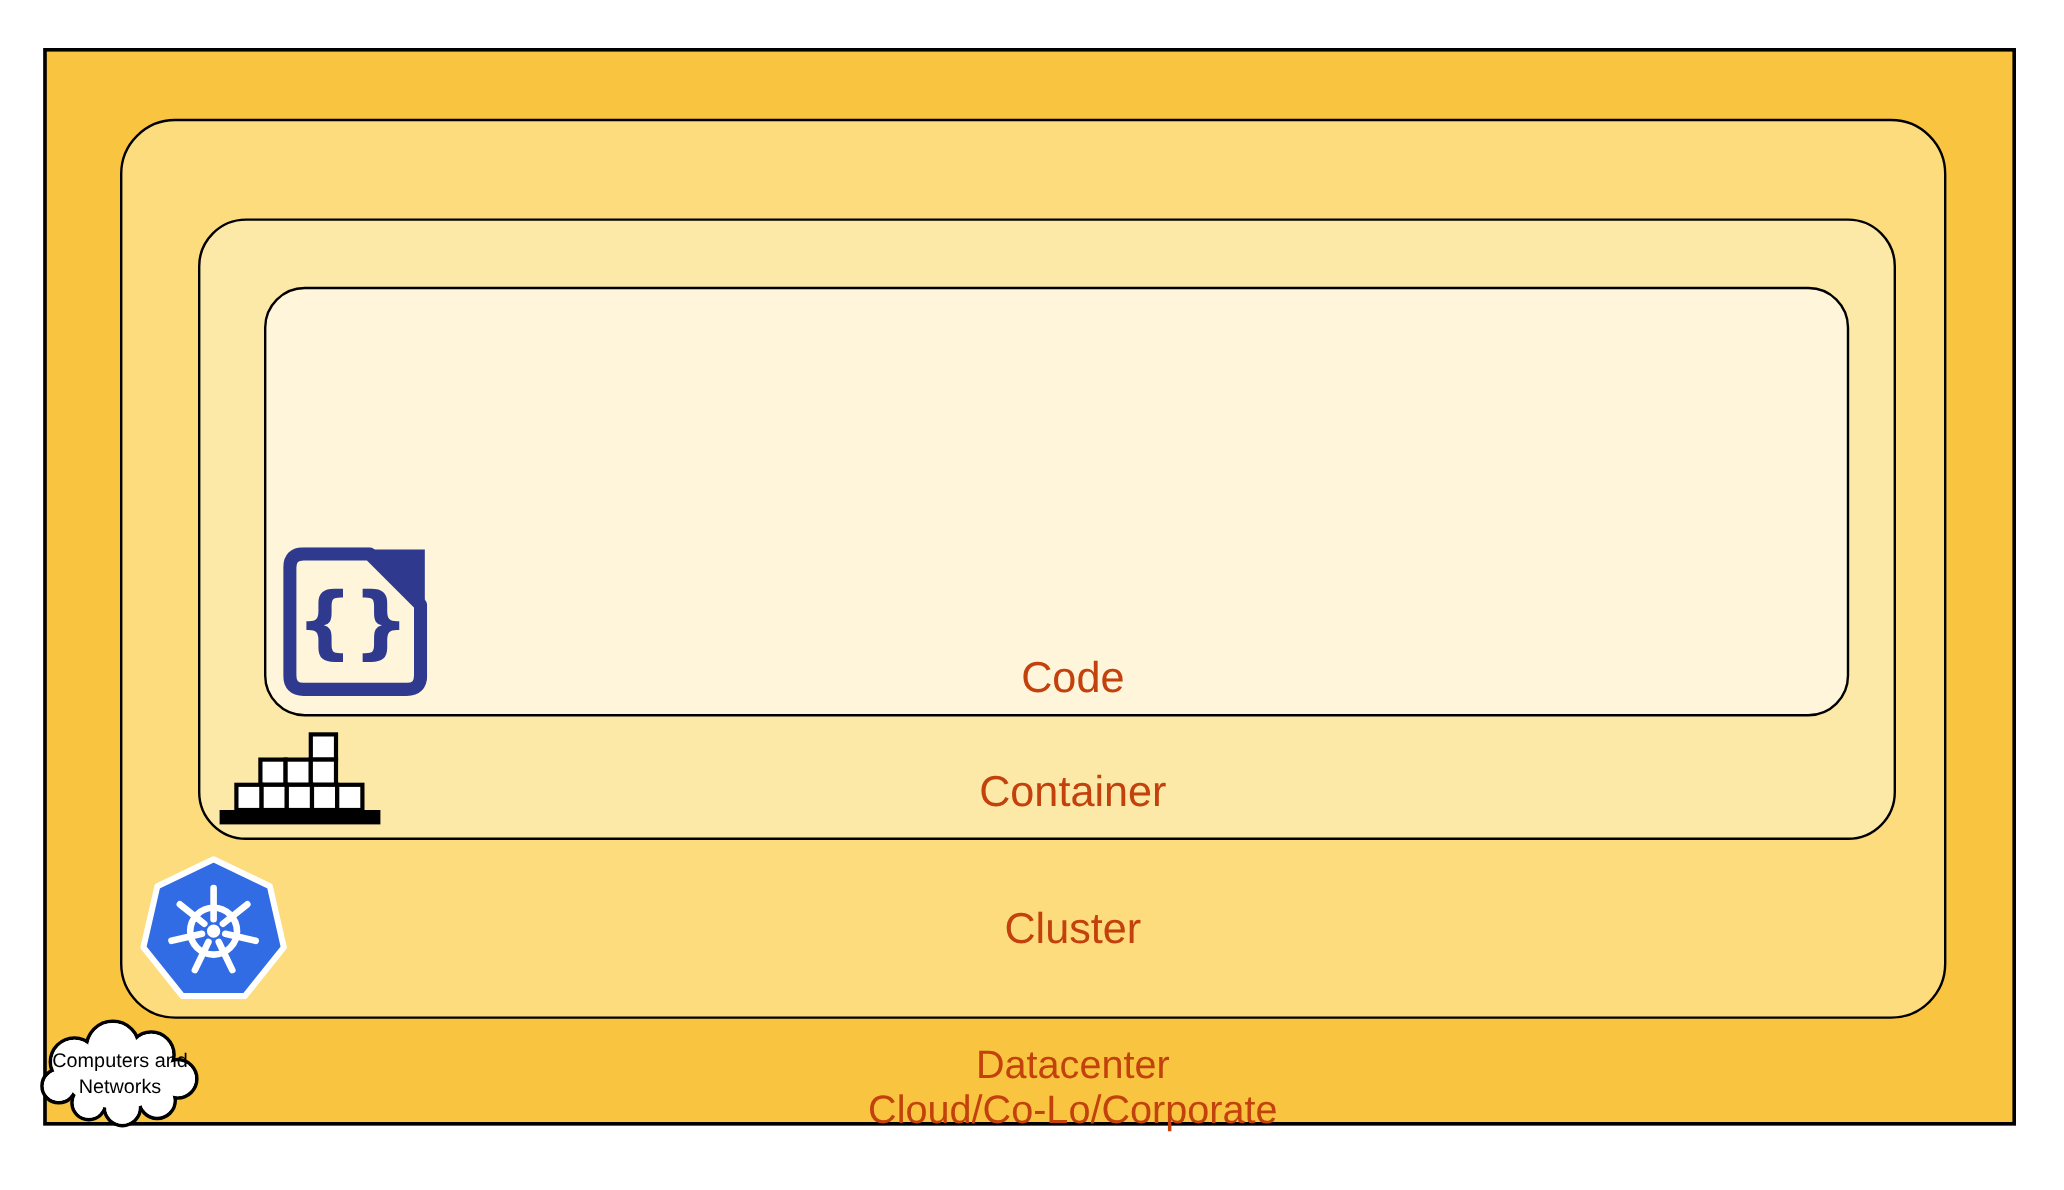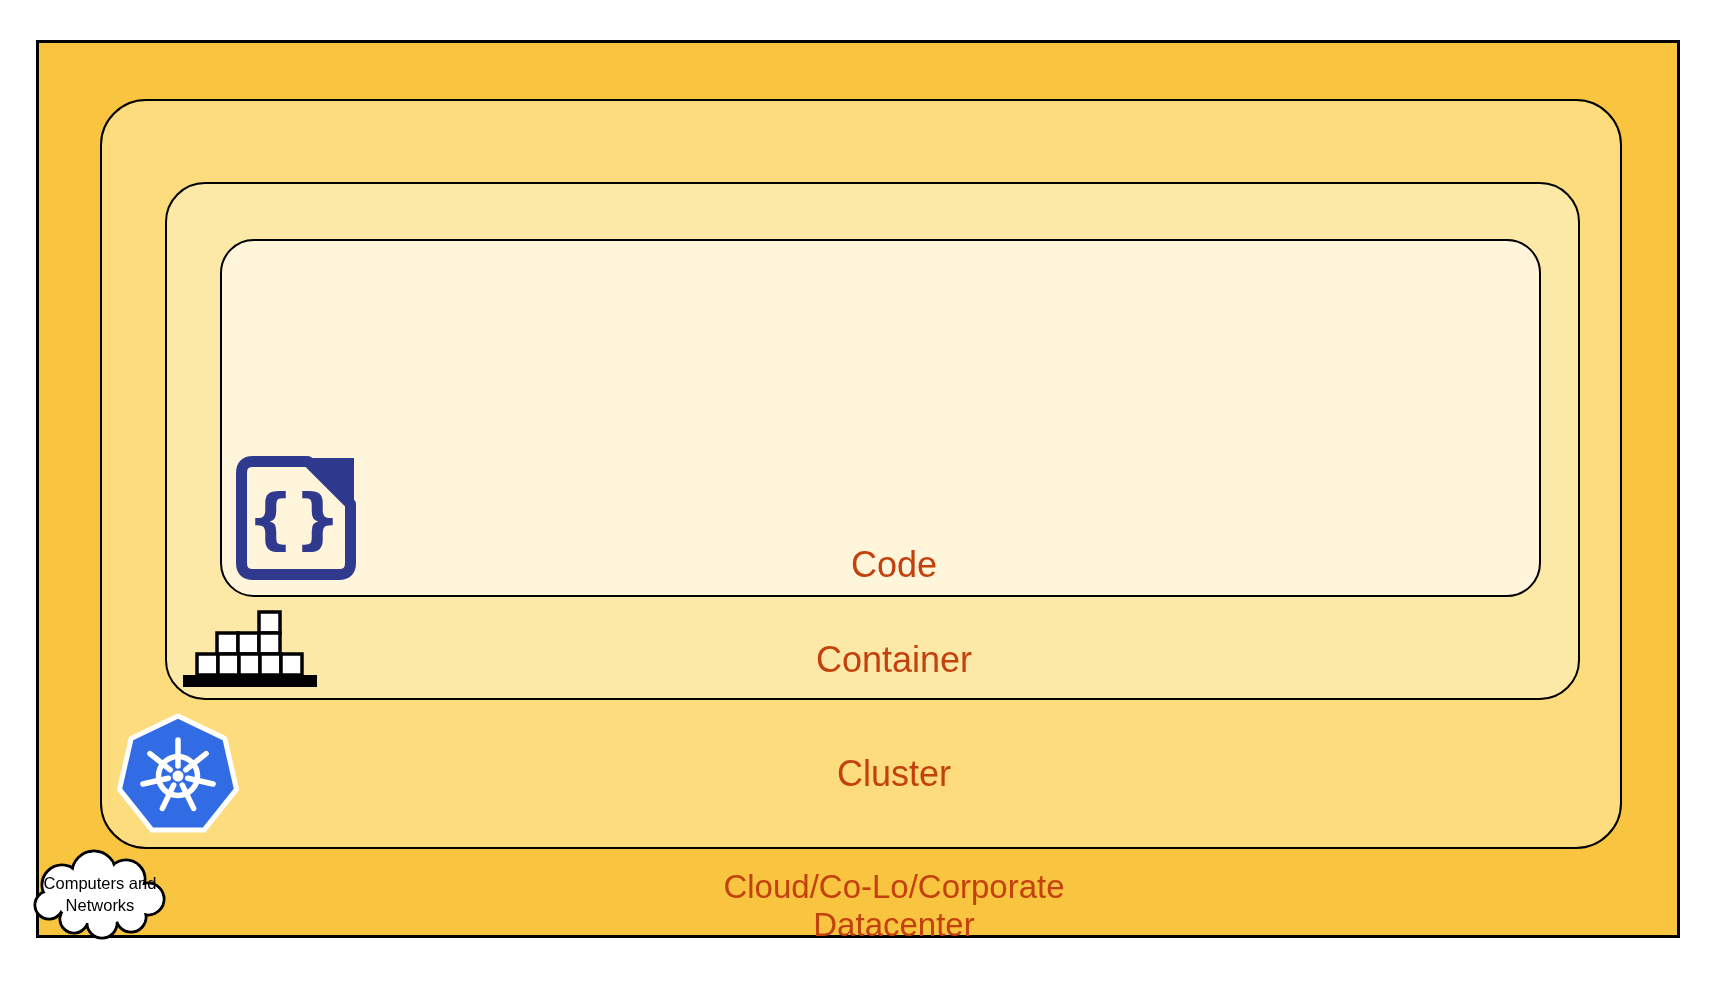--- a/index.html
+++ b/index.html
@@ -59,22 +59,22 @@
 
   <div class="layer box-datacenter"></div>
   <div class="layer box-cluster"></div>
   <div class="layer box-container"></div>
   <div class="layer box-code"></div>
 
   <div class="layer-label lbl-code">Code</div>
   <div class="layer-label lbl-container">Container</div>
   <div class="layer-label lbl-cluster">Cluster</div>
   <div class="layer-label lbl-datacenter">
+    <div>Datacenter</div>
     <div>Cloud/Co-Lo/Corporate</div>
-    <div>Datacenter</div>
   </div>
 
   <svg class="icon icon-code" viewBox="0 0 120 124">
     <path class="code-outline" d="M 72,5.5 L 17,5.5 Q 5.5,5.5 5.5,17 L 5.5,107 Q 5.5,118.5 17,118.5 L 103,118.5 Q 114.5,118.5 114.5,107 L 114.5,48 Z"></path>
     <path class="code-fold" d="M 72,2 L 118,48 L 118,2 Z"></path>
     <text class="code-braces" x="58" y="85" font-size="66" text-anchor="middle">{}</text>
   </svg>
 
   <svg class="icon icon-container" viewBox="0 0 140 84">
     <rect class="ctr-block" x="79" y="7" width="21" height="21"></rect>

